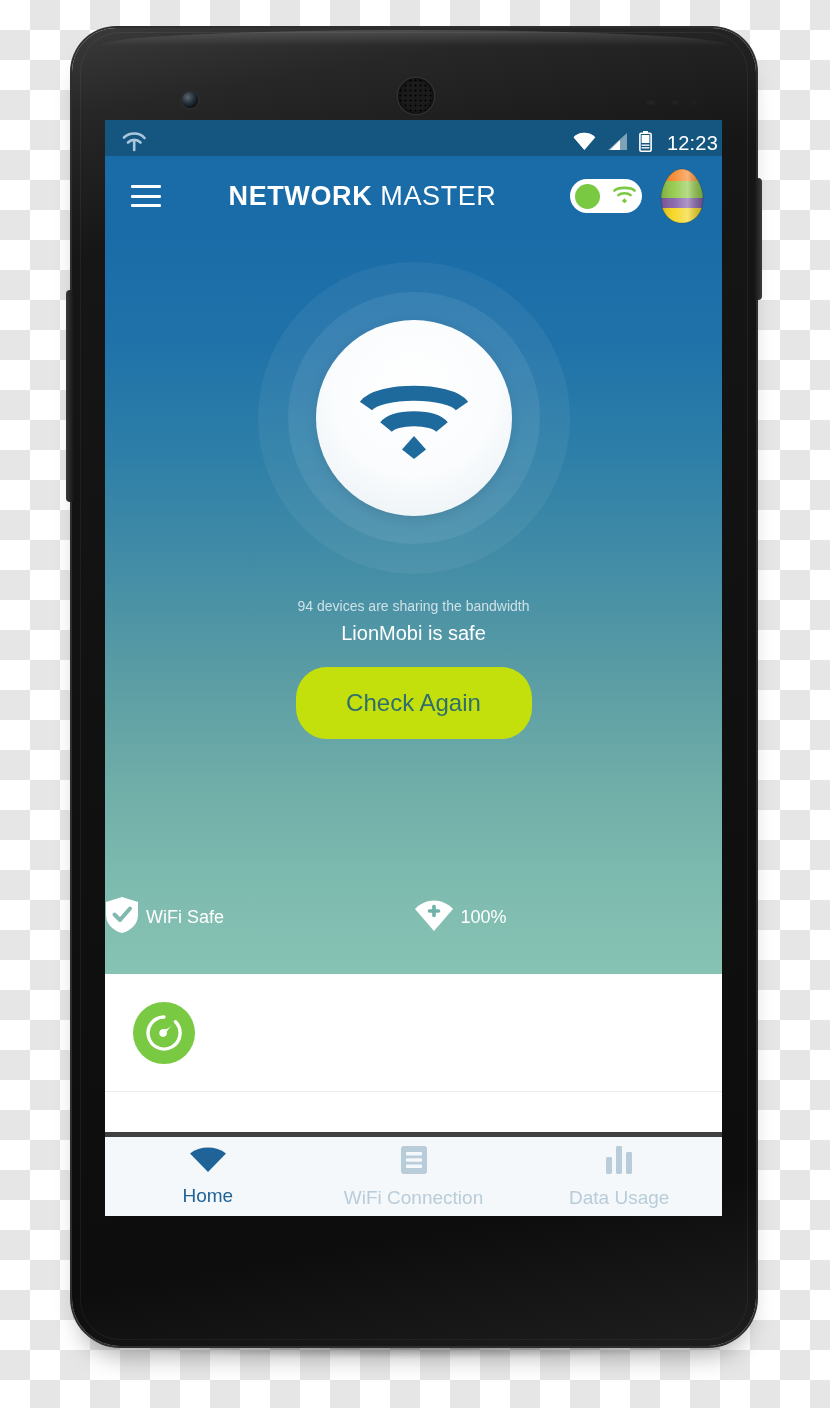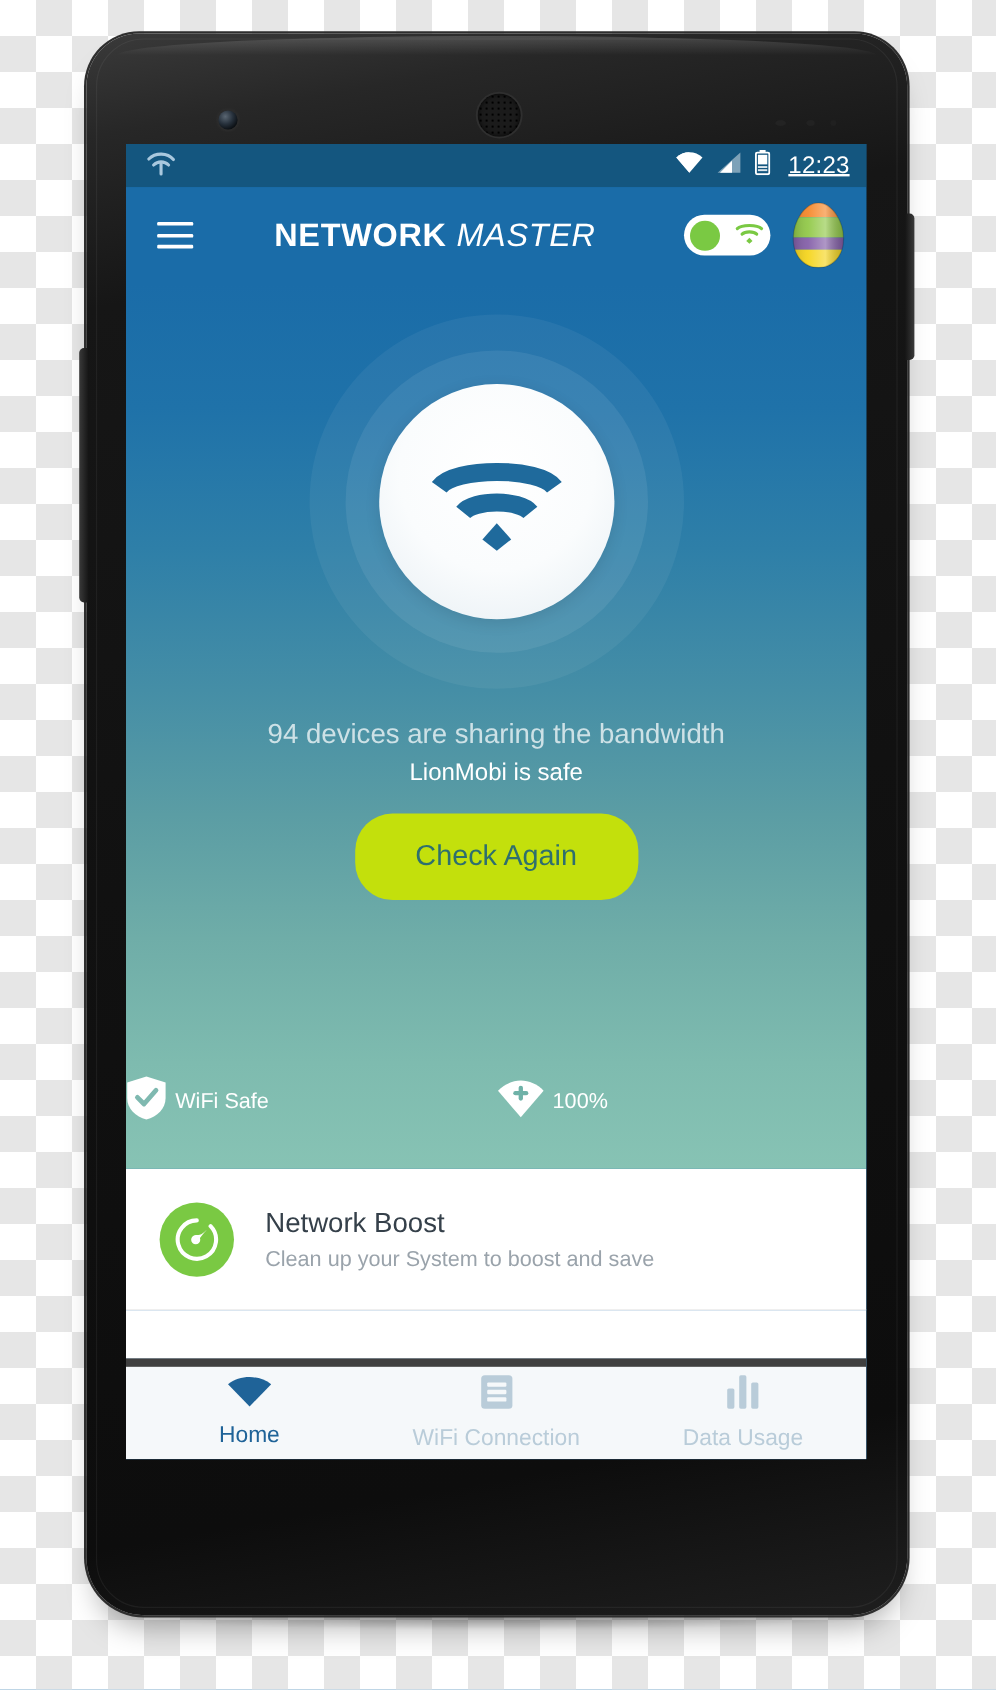--- a/index.html
+++ b/index.html
@@ -100,24 +100,23 @@
     overflow:hidden;
     background:#1a6ca8;
     display:flex; flex-direction:column;
   }
 
   
   #status-bar{
     height: 36px;
     flex: 0 0 36px;
     background: #14567f;
-    display:flex; align-items:center;
-    padding: 0 14px 0 16px;
+    display:flex; align-items:flex-end;
+    padding: 0 4px 0 16px;
     color:#ffffff;
-    text-decoration:underline;
   }
   #status-left{ flex:1; display:flex; align-items:center; }
   #status-right{ display:flex; align-items:center; gap:11px; }
   #status-clock{
     font-size:20px; letter-spacing:0.2px; color:#fff; font-weight:400;
     margin-left:4px;
   }
 
   
   #app-bar{
@@ -131,21 +130,21 @@
     cursor:pointer; flex:0 0 auto;
   }
   #menu-icon i{ display:block; height:3px; background:#fff; border-radius:1px; }
 
   #app-title{
     flex:1; text-align:center; color:#ffffff;
     font-size:27px; letter-spacing:0.6px; white-space:nowrap;
     margin-left:-6px;
   }
   #app-title .b{ font-weight:bold; }
-  #app-title .l{ font-weight:400;font-style:italic; }
+  #app-title .l{ font-weight:400; }
 
   #wifi-toggle{
     width:72px; height:34px; border-radius:17px; background:#ffffff;
     display:flex; align-items:center; justify-content:space-between;
     padding:0 5px; flex:0 0 auto; margin-right:16px; cursor:pointer;
   }
   #wifi-toggle .knob{ width:25px; height:25px; border-radius:50%; background:#7ac943; }
 
   #avatar{
     width:48px; height:56px; flex:0 0 auto; position:relative; cursor:pointer;
@@ -178,21 +177,21 @@
   .ring.r2{ width:252px; height:252px; background:rgba(255,255,255,0.075); }
   .ring.r3{ width:196px; height:196px;
     background: radial-gradient(circle at 50% 38%, #ffffff 0%, #fafcfd 52%, #e6eef3 100%);
     box-shadow: 0 3px 12px rgba(0,0,0,0.10);
   }
   #radar svg{ position:relative; z-index:2; }
 
   #hero-subtitle{
     margin-top: 24px;
     color: rgba(255,255,255,0.72);
-    font-size: 23px;
+    font-size: 14px;
   }
   #hero-title{
     margin-top: 8px;
     color:#ffffff;
     font-size: 20px;
   }
 
   #check-again-button{
     margin-top: 22px;
     width: 236px; height: 72px;
@@ -237,21 +236,21 @@
   #boost-title{ color:#35404a; font-size:23px; }
   #boost-sub{ color:#9aa3ab; font-size:18px; }
 
   #card-spacer{ flex:0 0 40px; background:#ffffff; }
 
   
   #bottom-nav{
     flex: 0 0 84px;
     background:#f5f8fa;
     display:flex; align-items:center;
-    border-top:7px solid #404040;
+    border-top:5px solid #404040;
   }
   .nav-item{
     flex:1; display:flex; flex-direction:column; align-items:center; gap:8px;
     cursor:pointer;
   }
   .nav-item .nav-label{ font-size:19px; }
   .nav-item.active .nav-label{ color:#1f6398; }
   .nav-item.inactive .nav-label{ color:#b9ccd9; }
 </style>
 </head>
@@ -407,24 +406,20 @@
       </div>
 
       <div id="boost-card">
         <div id="boost-icon">
           <svg width="38" height="38" viewBox="0 0 38 38">
             <path d="M19 3 A16 16 0 1 0 30.5 7.8" fill="none" stroke="#ffffff" stroke-width="3.4" stroke-linecap="round"></path>
             <path d="M27.5 10.5 C27.5 10.5 21.5 17.6 19.8 20 C18.6 21.7 15.6 21.3 15.2 19.2 C14.7 16.6 17.6 14.8 19.8 15.1 C23 15.6 27.5 10.5 27.5 10.5 Z" fill="#ffffff"></path>
             <circle cx="18.1" cy="19.1" r="2.6" fill="none" stroke="#ffffff" stroke-width="2.4"></circle>
           </svg>
         </div>
-        <div id="boost-text">
-          <div id="boost-title">Network Boost</div>
-          <div id="boost-sub">Clean up your System to boost and save</div>
-        </div>
       </div>
 
       <div id="card-spacer"></div>
 
       <div id="bottom-nav">
 
         <div class="nav-item active">
           <span>
             <svg width="38" height="26" viewBox="0 0 38 26">
               <path d="M19 25 L1 6.5 C6 2.5, 12.4 0.6, 19 0.6 C25.6 0.6, 32 2.5, 37 6.5 Z" fill="#1f6398"></path>

